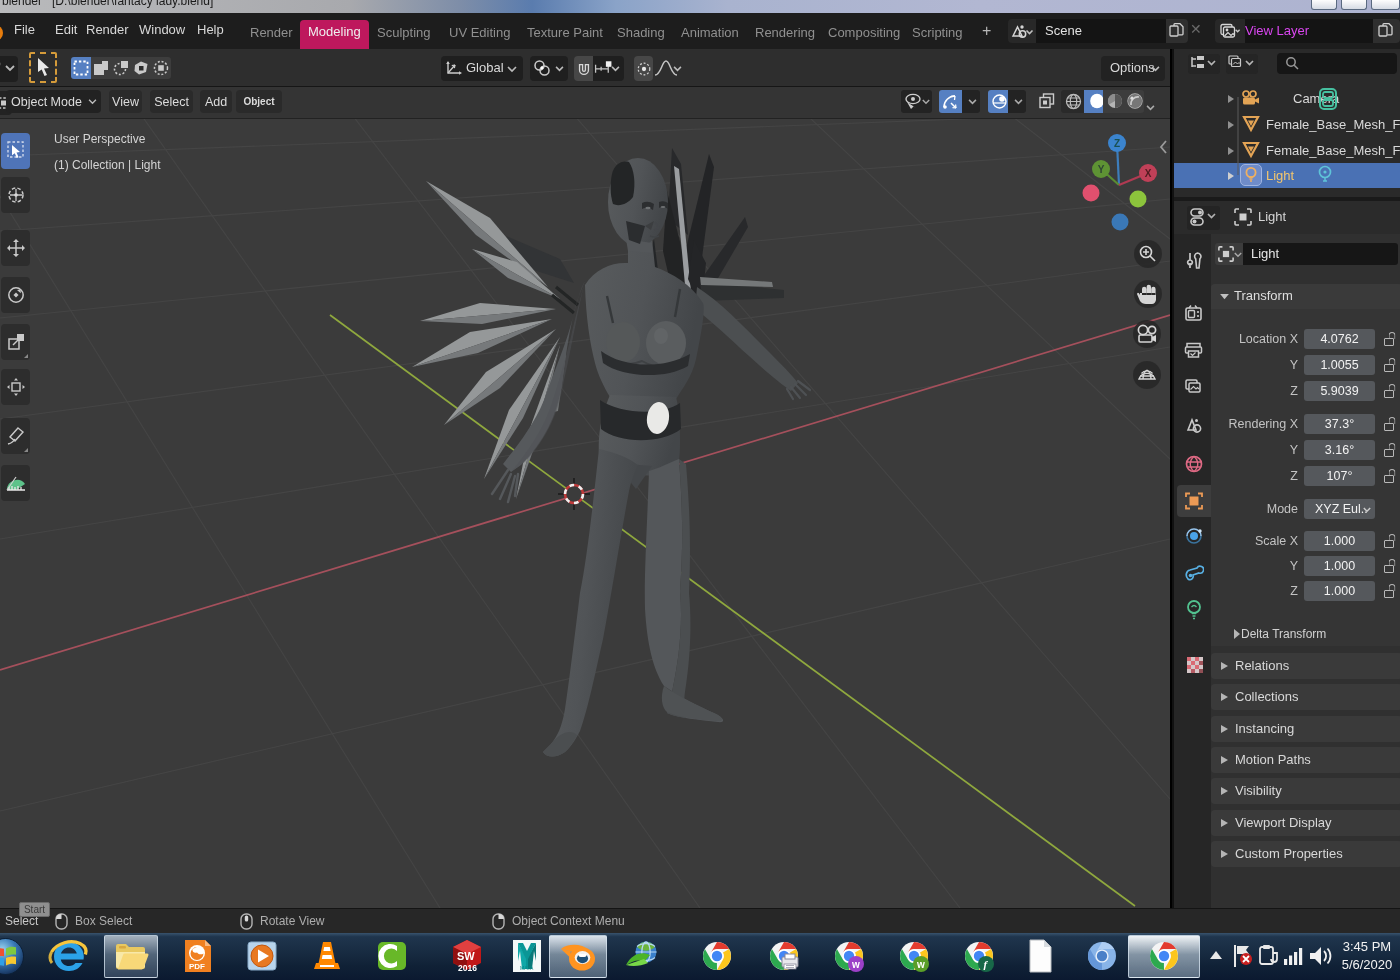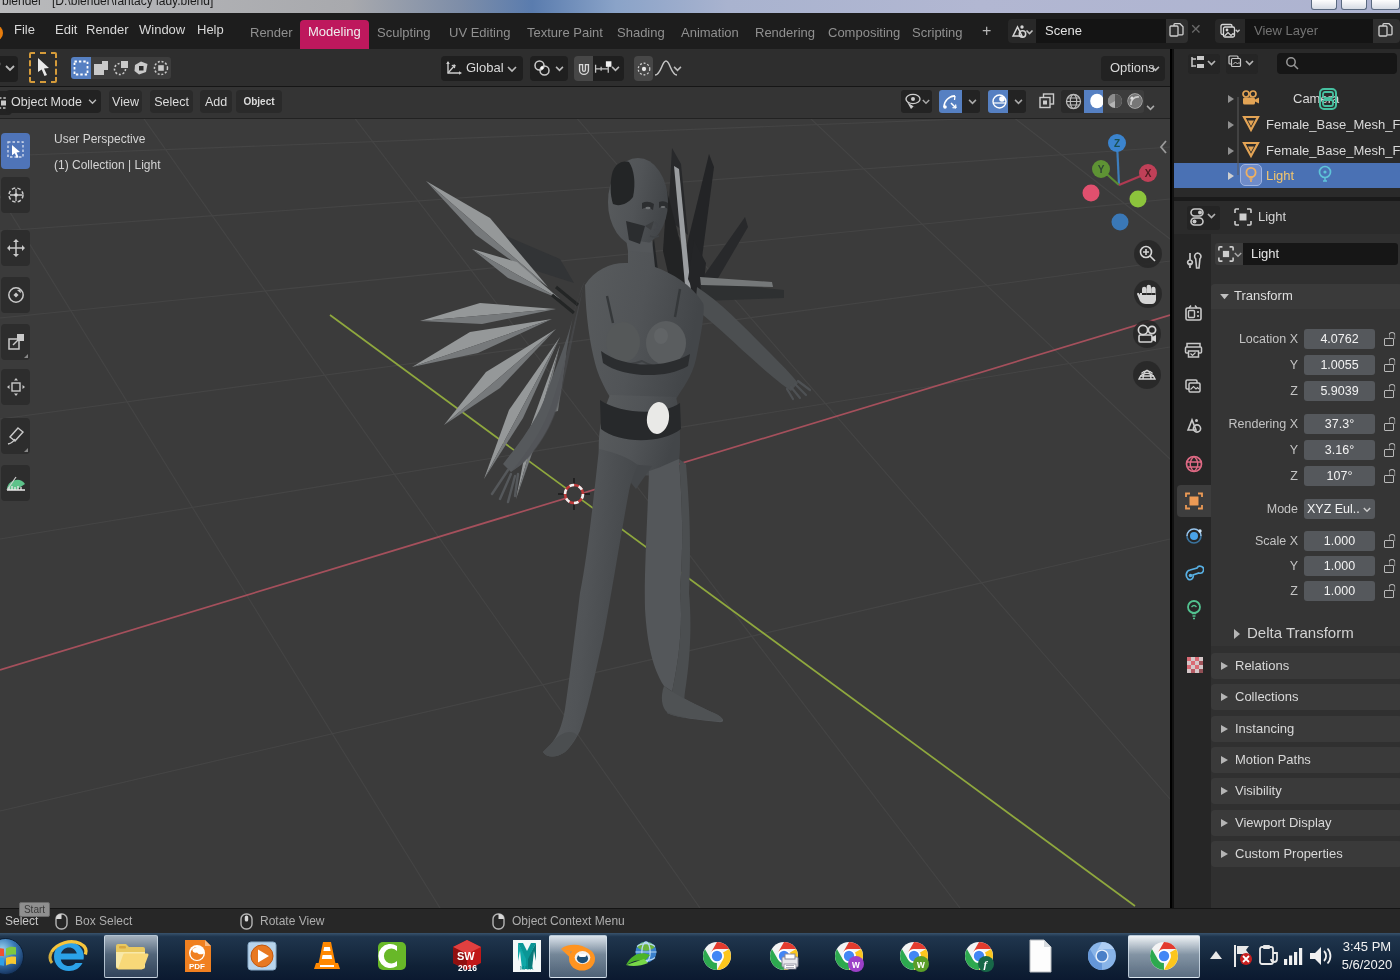--- a/index.html
+++ b/index.html
@@ -107,21 +107,21 @@
 
   <div class="abs" style="left:1215px; top:6px; width:30px; height:24px; background:#282828; border-radius:4px 0 0 4px; display:flex; align-items:center; justify-content:center;">
     <svg width="22" height="16" viewBox="0 0 22 16">
         <rect x="2" y="1.5" width="11" height="10" rx="1.5" fill="none" stroke="#d8d8d8" stroke-width="1.3"></rect>
         <rect x="4.5" y="4" width="11" height="10" rx="1.5" fill="#282828" stroke="#d8d8d8" stroke-width="1.3"></rect>
         <circle cx="8" cy="7" r="1.4" fill="#d8d8d8"></circle>
         <path d="M5.5 13 l3.5 -3.5 l3 3 l2 -2 l1.5 1.5" stroke="#d8d8d8" stroke-width="1.2" fill="none"></path>
         <path d="M17 6.5 l2.2 2.2 l2.2 -2.2" stroke="#c8c8c8" stroke-width="1.5" fill="none" transform="scale(0.9) translate(1.5,1)"></path>
       </svg>
   </div>
-  <div class="abs" style="left:1245px; top:6px; width:153px; height:24px; background:#141414; color:#737373; font-size:13px; line-height:24px; padding-left:9px;">View Layer</div>
+  <div class="abs" style="left:1245px; top:6px; width:153px; height:24px; background:#141414; color:#d946ef; font-size:13px; line-height:24px; ">View Layer</div>
   <div class="abs" style="left:1373px; top:6px; width:27px; height:24px; background:#2f2f2f; border-radius:0 4px 4px 0;">
     <svg width="15" height="15" viewBox="0 0 15 15" style="margin:4px 0 0 5px;">
         <rect x="1" y="3" width="8" height="10" rx="1" fill="none" stroke="#d0d0d0" stroke-width="1.3"></rect>
         <path d="M5 3 V1.5 a0.8 0.8 0 0 1 0.8 -0.8 H11 l3 3 V11 a0.8 0.8 0 0 1 -0.8 0.8 H9.4" fill="none" stroke="#d0d0d0" stroke-width="1.3"></path>
       </svg>
   </div>
 </div>
 <div class="abs" id="toolrow">
 
   <div class="abs" style="left:-12px; top:7px; width:30px; height:26px; background:#1f1f1f; border-radius:4px;">
@@ -806,42 +806,42 @@
           <span class="pfield">3.16°</span>
           <span class="plock"></span>
         </div>
       <div class="prow" style="top:232px;">
           <span class="plabel">Z</span>
           <span class="pfield">107°</span>
           <span class="plock"></span>
         </div>
       <div class="prow" style="top:265px;">
           <span class="plabel">Mode</span>
-          <span class="pfield" style="text-align:left; padding-left:3px;">XYZ Eul..<svg width="8" height="6" viewBox="0 0 10 7" style="position:absolute; right:4px; top:8px;">
+          <span class="pfield" style="text-align:left; padding-left:11px;">XYZ Eul..<svg width="8" height="6" viewBox="0 0 10 7" style="position:absolute; right:4px; top:8px;">
               <path d="M1 1 l4 4 l4 -4" stroke="#ccc" stroke-width="1.8" fill="none"></path>
             </svg></span>
         </div>
       <div class="prow" style="top:297px;">
           <span class="plabel">Scale X</span>
           <span class="pfield">1.000</span>
           <span class="plock"></span>
         </div>
       <div class="prow" style="top:322px;">
           <span class="plabel">Y</span>
           <span class="pfield">1.000</span>
           <span class="plock"></span>
         </div>
       <div class="prow" style="top:347px;">
           <span class="plabel">Z</span>
           <span class="pfield">1.000</span>
           <span class="plock"></span>
         </div>
       <div class="abs" style="left:22px; top:390px;"><svg width="8" height="10" viewBox="0 0 8 10" style="vertical-align:-1px;">
             <path d="M1 0 l6 5 l-6 5 z" fill="#b5b5b5"></path>
-          </svg><span style="color:#d2d2d2; font-size:15px; margin-left:6px;">Delta Transform</span></div>
+          </svg><span style="color:#d2d2d2; font-size:12px; ">Delta Transform</span></div>
 
       <div class="cpanel" style="top:419px;">Relations</div>
       <div class="cpanel" style="top:450px;">Collections</div>
       <div class="cpanel" style="top:482px;">Instancing</div>
       <div class="cpanel" style="top:513px;">Motion Paths</div>
       <div class="cpanel" style="top:544px;">Visibility</div>
       <div class="cpanel" style="top:576px;">Viewport Display</div>
       <div class="cpanel" style="top:607px;">Custom Properties</div>
     </div>
   </div>

